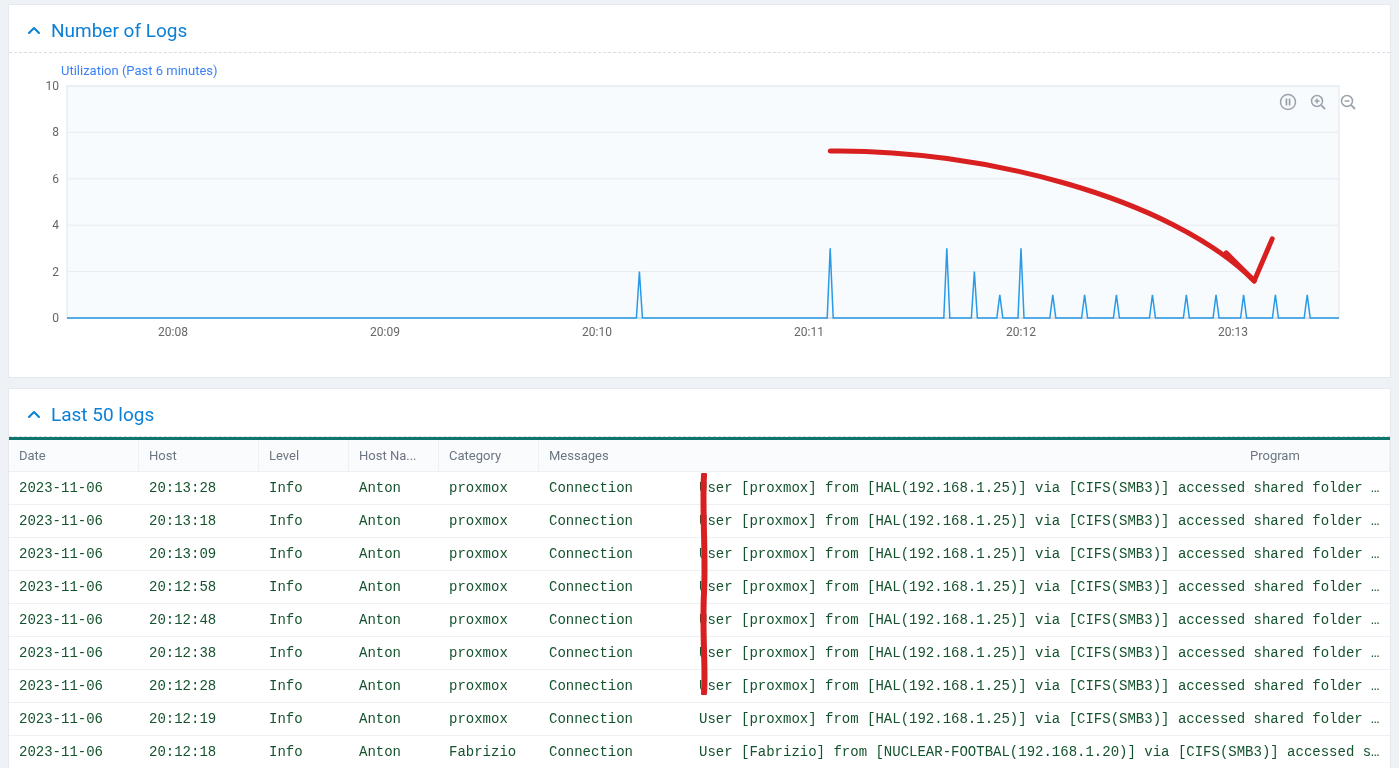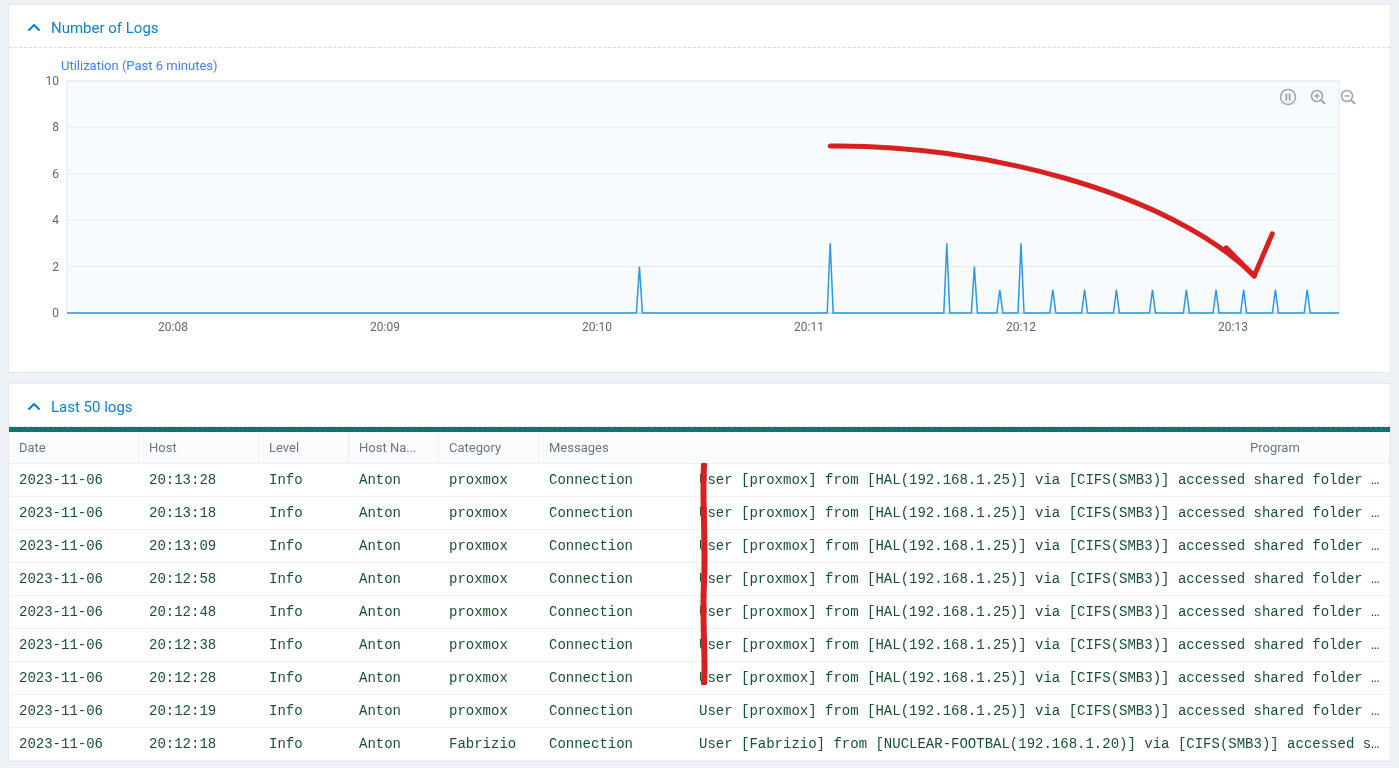--- a/index.html
+++ b/index.html
@@ -15,21 +15,21 @@
     border: 1px solid #e5e8ec;
     margin: 4px 8px 10px 8px;
     position: relative;
   }
   .panel-header {
     display: flex;
     align-items: center;
     padding: 14px 18px 10px 18px;
     border-bottom: 1px dashed #d9dde2;
     color: #0b7fd6;
-    font-size: 15px;
+    font-size: 19px;
     cursor: pointer;
   }
   .chevron {
     width: 14px;
     height: 14px;
     margin-right: 10px;
     display: inline-flex;
     align-items: center;
     justify-content: center;
   }
@@ -71,21 +71,21 @@
   .logs-table {
     position: relative;
   }
   .thead, .trow {
     display: flex;
     align-items: center;
     border-bottom: 1px solid #eef1f4;
   }
   .thead {
     background: #fafbfc;
-    border-top: 5px solid #0f766e;
+    border-top: 3px solid #0f766e;
     color: #6d7680;
     font-size: 13px;
   }
   .thead .cell, .trow .cell {
     padding: 8px 10px;
     overflow: hidden;
     text-overflow: ellipsis;
     white-space: nowrap;
   }
   .trow {

